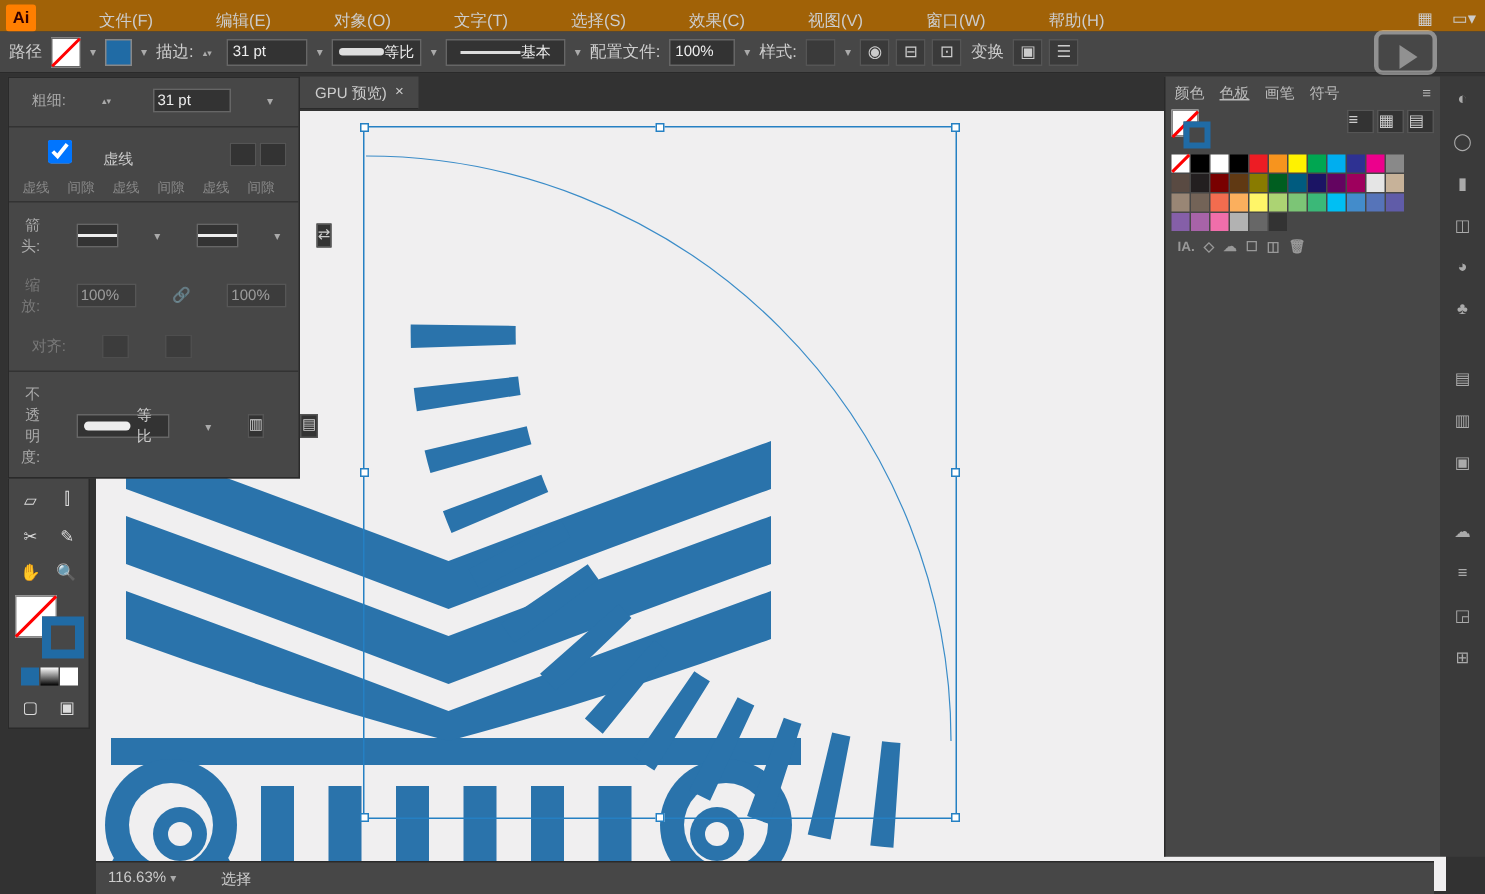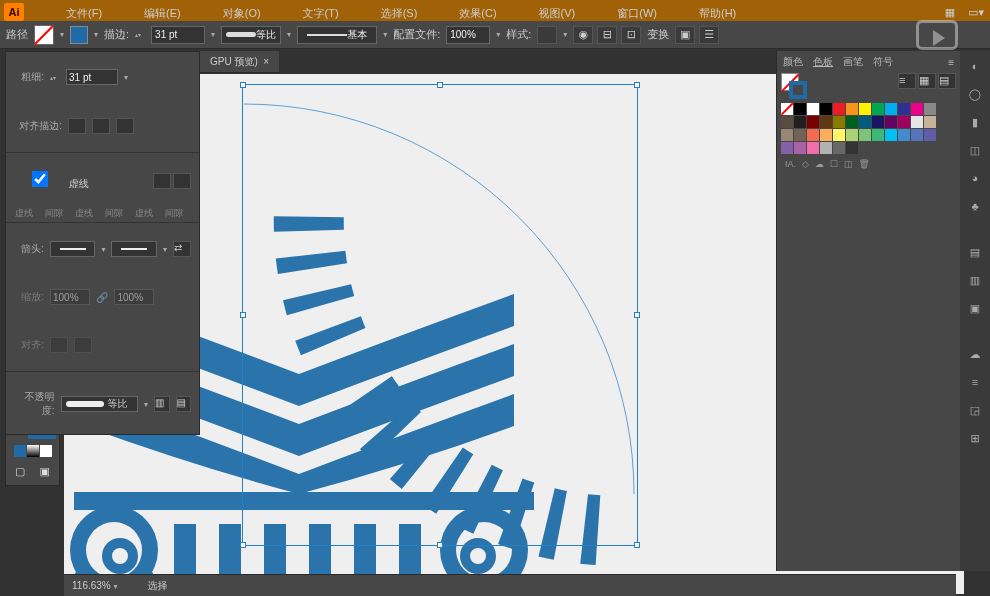--- a/index.html
+++ b/index.html
@@ -19,21 +19,21 @@
   .swatch-small .nofill::after { content:''; position: absolute; width: 26px; height: 2px; background: #f00; transform: rotate(-45deg); top: 8px; left: -4px; }
   .opt-label { color: #ccc; }
   .num-input { width: 54px; height: 18px; background: #333; border: 1px solid #666; color: #eee; padding: 0 3px; font-size: 10px; }
   .spin { width: 10px; height: 18px; display: flex; flex-direction: column; justify-content: center; color: #aaa; font-size: 6px; }
   .drop-btn { width: 60px; height: 18px; background: #333; border: 1px solid #666; display: flex; align-items: center; justify-content: center; color: #eee; font-size: 10px; }
   .icon-group { display: flex; gap: 4px; }
   .icon-sq { width: 20px; height: 18px; background: #3a3a3a; border: 1px solid #555; display: flex; align-items: center; justify-content: center; }
   
   
   .stroke-panel { position: absolute; left: 5px; top: 51px; width: 195px; background: #474747; border: 1px solid #2a2a2a; z-index: 20; }
-  .sp-row { display: flex; align-items: center; padding: 16px 8px; gap: 6px; font-size: 10px; }
+  .sp-row { display: flex; align-items: center; padding: 6px 8px; gap: 24px; font-size: 10px; }
   .sp-row .lbl { width: 30px; text-align: right; color: #aaa; }
   .sp-row input { width: 52px; height: 16px; background: #333; border: 1px solid #666; color: #eee; font-size: 10px; padding: 0 2px;}
   .cap-btn { width: 18px; height: 16px; background: #333; border: 1px solid #555; }
   .sp-sep { height: 1px; background: #333; margin: 2px 0; }
   .dash-row { display: flex; padding: 2px 4px; gap: 2px; }
   .dash-row input { width: 28px; height: 16px; background: #333; border: 1px solid #666; font-size: 9px; color: #eee; padding: 0 2px;}
   .dash-lbl { display: flex; gap: 2px; padding: 0 4px; font-size: 9px; color: #888; }
   .dash-lbl span { width: 28px; text-align: center; }
   .arrow-drop { width: 46px; height: 16px; background: #333; border: 1px solid #666; display: flex; align-items: center; justify-content: center; }
   .arrow-drop .line { width: 26px; height: 2px; background: #eee; }
@@ -68,21 +68,21 @@
   .sw-head { display: flex; align-items: center; padding: 2px 4px; font-size: 10px; color: #bbb; justify-content: space-between; }
   .sw-head .tabs { display: flex; gap: 10px;}
   .sw-head .tabs .active { text-decoration: underline; }
   .sw-toolbar { display: flex; gap: 2px; padding: 2px; }
   .sw-fillstroke { width: 26px; height: 26px; position: relative; }
   .sw-fillstroke .f { position: absolute; width: 18px; height: 18px; background: #fff; border: 1px solid #888; left: 0; top: 0; }
   .sw-fillstroke .f::after { content:''; position: absolute; width: 24px; height: 1.5px; background: #f00; transform: rotate(-45deg); top: 8px; left: -4px; }
   .sw-fillstroke .s { position: absolute; width: 18px; height: 18px; right: 0; bottom: 0; background: #474747; border: 4px solid #206ba5; }
   .sw-grid { display: grid; grid-template-columns: repeat(12, 12px); gap: 1px; padding: 2px; }
   .sw { width: 12px; height: 12px; }
-  .sw-bottom { display: flex; gap: 6px; padding: 3px 6px; color: #999; font-size: 9px; }
+  .sw-bottom { display: flex; gap: 6px; padding: 3px 6px; color: #999; font-size: 9px; font-weight: bold; }
   
   
   .watermark { position: absolute; right: 28px; top: 12px; color: #fff; opacity: 0.4; font-size: 36px; font-weight: bold; pointer-events: none; letter-spacing: 2px; }
   .watermark .wm-icon { display: inline-block; width: 42px; height: 30px; border: 3px solid #fff; border-radius: 6px; position: relative; margin-right: 4px; vertical-align: middle;}
   .watermark .wm-icon::after { content:''; position: absolute; left: 14px; top: 7px; border-left: 12px solid #fff; border-top: 8px solid transparent; border-bottom: 8px solid transparent; }
   
   
   .status { position: absolute; left: 64px; bottom: 0; height: 22px; width: 892px; background: #474747; display: flex; align-items: center; padding: 0 8px; gap: 30px; font-size: 10px; color: #ccc; border-top: 1px solid #2a2a2a;}
   
   .chev { font-size: 8px; color: #aaa; }
@@ -147,26 +147,20 @@
     <div class="icon-sq">☰</div>
   </div>
 </div>
 
 <div class="stroke-panel">
   <div class="sp-row">
       <span class="lbl">粗细:</span>
       <div class="spin">▴▾</div>
       <input value="31 pt" style="">
       <span class="chev">▾</span>
-    </div>
-  <div class="sp-row">
-      <span class="lbl" style="width:48px">对齐描边:</span>
-      <div class="cap-btn"></div>
-      <div class="cap-btn"></div>
-      <div class="cap-btn"></div>
     </div>
   <div class="sp-sep"></div>
   <div class="sp-row" style="justify-content:space-between">
       <label><input type="checkbox" checked="" style=""> <span>虚线</span></label>
       <div style="display:flex;gap:2px">
         <div class="cap-btn"></div>
         <div class="cap-btn"></div>
       </div>
     </div>
   <div class="dash-lbl">

